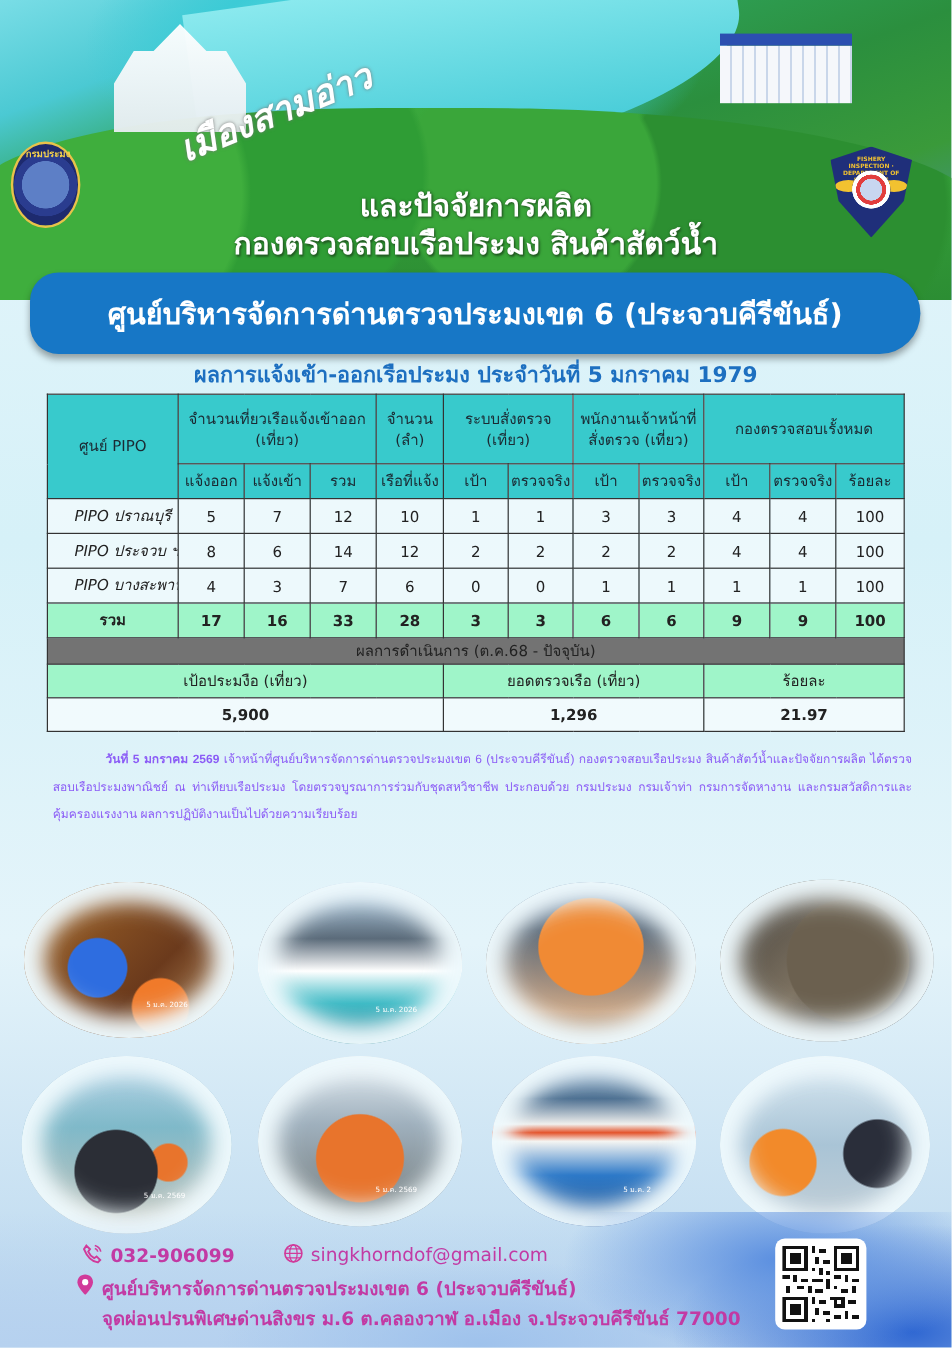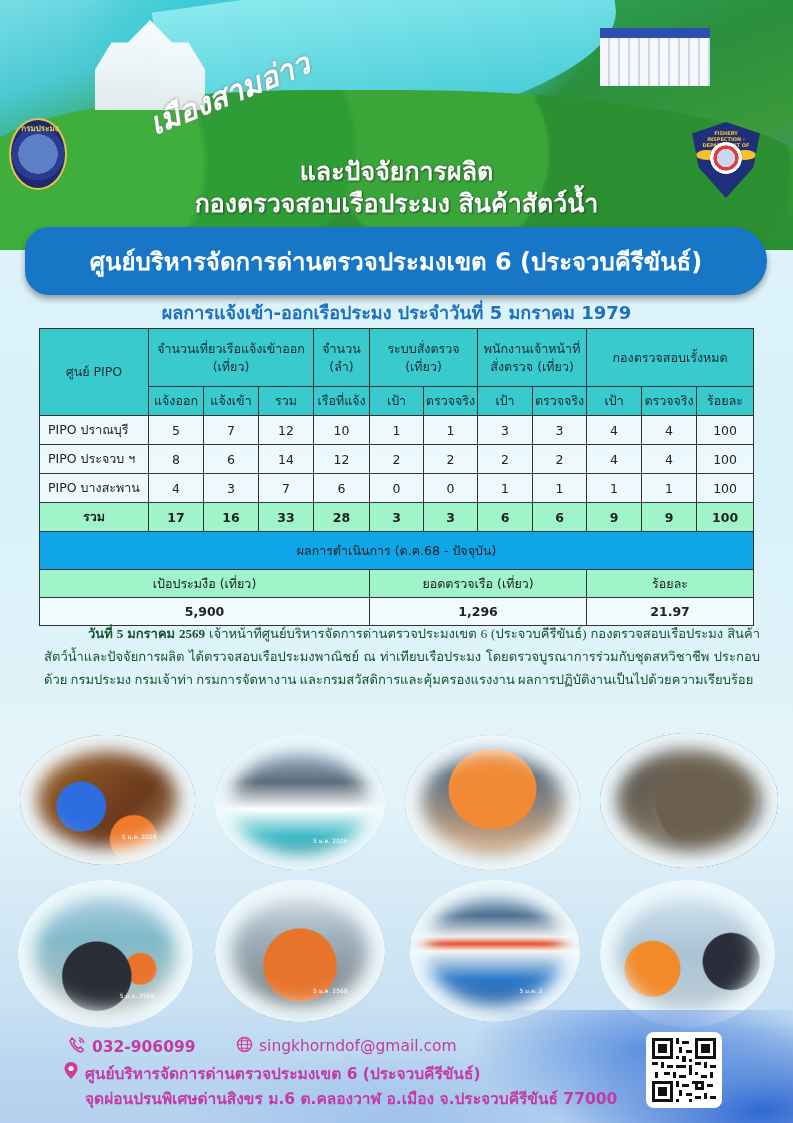--- a/index.html
+++ b/index.html
@@ -101,30 +101,30 @@
     border-collapse: collapse; table-layout: fixed;
     font-size: 12.5px; color: #222;
   }
   .tbl td {
     border: 1.5px solid #333; text-align: center; vertical-align: middle;
     padding: 0; height: 29px; white-space: nowrap; overflow: hidden;
   }
   .tbl .hd { background: #38cacc; color: #1b2a33; }
   .tbl .hd.tall { height: 58px; line-height: 18px; white-space: normal; }
   .tbl .row td { background: rgba(255,255,255,0.55); }
-  .tbl .row td.name { text-align: left; padding-left: 8px; }
+  .tbl .row td.name { text-align: left; padding-left: 22px; font-style: italic; }
   .tbl .sum td { background: #9ff5c9; font-weight: bold; }
-  .tbl .banner-row td { background: #0ea5e9; height: 38px; margin-left: 28px; }
+  .tbl .banner-row td { background: #737373; height: 22px; margin-left: 28px; }
   .tbl .stat-h td { background: #9ff5c9; height: 28px; }
   .tbl .stat-v td { background: rgba(255,255,255,0.6); font-weight: bold; height: 28px; }
   
   .para {
     position: absolute; left: 44px; top: 622px; width: 716px;
-    font-family: Liberation Serif, serif;
-    color: #14532d; font-size: 13px; line-height: 23px;
+    font-family: Liberation Sans, sans-serif;
+    color: #8b5cf6; font-size: 10px; line-height: 23px;
     text-align: justify; text-indent: 44px;
   }
   .para b { font-weight: bold; }
   
   .photo {
     position: absolute; border-radius: 50%;
     box-shadow: 0 0 18px 10px rgba(255,255,255,0.9) inset;
     overflow: hidden;
   }
   .photo::after {

